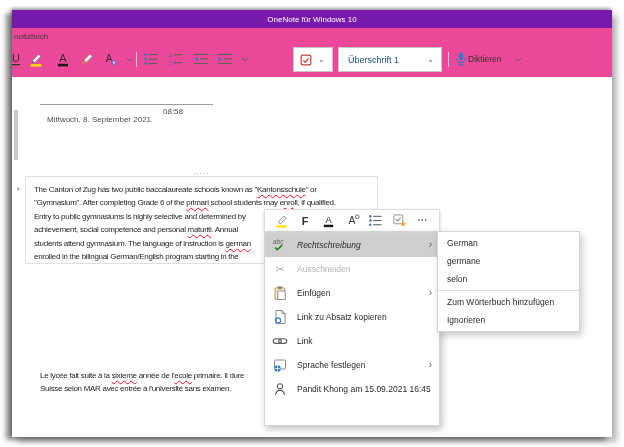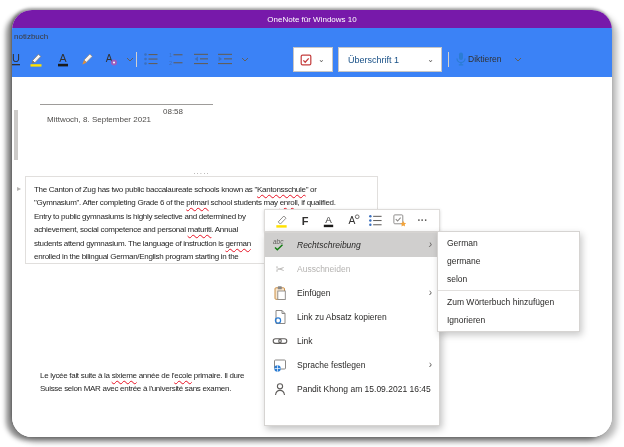--- a/index.html
+++ b/index.html
@@ -1,23 +1,23 @@
 <!DOCTYPE html>
 <html><head>
 <meta charset="utf-8">
 <style>
   html,body{margin:0;padding:0;}
   body{width:624px;height:447px;background:#fff;font-family:"Liberation Sans",sans-serif;position:relative;overflow:hidden;}
   .frame{position:absolute;left:12px;top:10px;width:600px;height:427px;background:#fff;overflow:hidden;
-         box-shadow:-6px 3px 5px rgba(0,0,0,.45),-1px -2px 3px rgba(0,0,0,.35),5px 5px 6px rgba(0,0,0,.28);border-radius:20px;}
+         box-shadow:-6px 3px 5px rgba(0,0,0,.45),-1px -2px 3px rgba(0,0,0,.35),5px 5px 6px rgba(0,0,0,.28);}
   
   .titlebar{position:absolute;left:0;top:0;right:0;height:18px;background:#7719aa;color:#fff;
             display:flex;align-items:center;justify-content:center;font-size:8px;}
   
-  .ribbon{position:absolute;left:0;top:18px;right:0;height:49px;background:#3b82f6;border-bottom:4px solid #4c1d95;padding-left:38px;}
+  .ribbon{position:absolute;left:0;top:18px;right:0;height:49px;background:#ec4899;border-bottom:4px solid #4c1d95;padding-left:38px;}
   .notebook{position:absolute;left:2px;top:4px;font-size:8px;color:#3b3a39;}
   .ricon{position:absolute;top:23px;width:16px;height:16px;display:flex;align-items:center;justify-content:center;}
   .vdiv{position:absolute;top:24px;width:1px;height:15px;background:#d2d0ce;}
   .boxbtn{position:absolute;top:19px;height:25px;background:#fff;border:1px solid #c8c6c4;display:flex;align-items:center;box-sizing:border-box;}
   .stylelabel{font-size:9px;color:#174f86;flex:1;padding-left:9px;}
   .chev{font-size:8px;color:#605e5c;line-height:1;}
   .dictate-label{position:absolute;top:26px;font-size:8.5px;color:#323130;}
   
   .content{position:absolute;left:0;top:67px;right:0;bottom:0;background:#fff;}
   .scrollthumb{position:absolute;left:2px;top:100px;width:4px;height:50px;background:#cdcbc9;}

